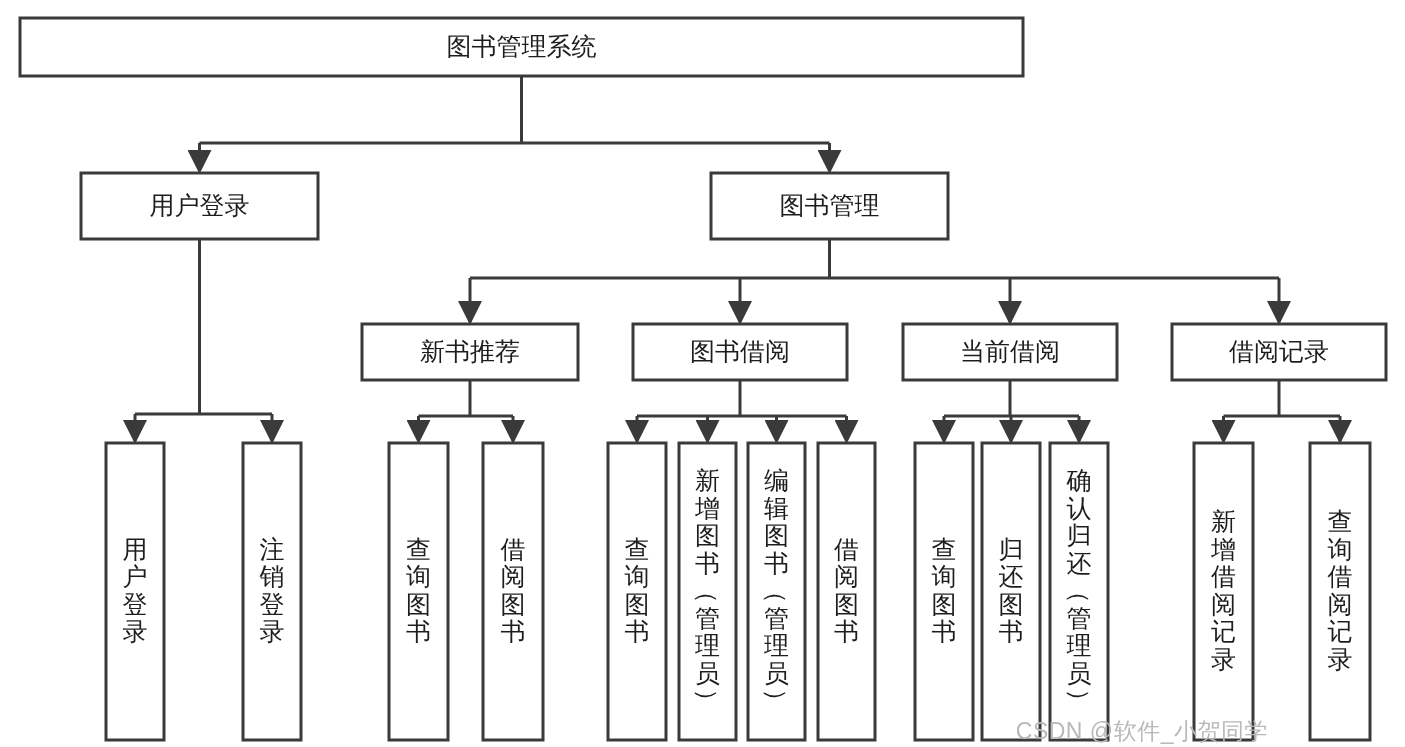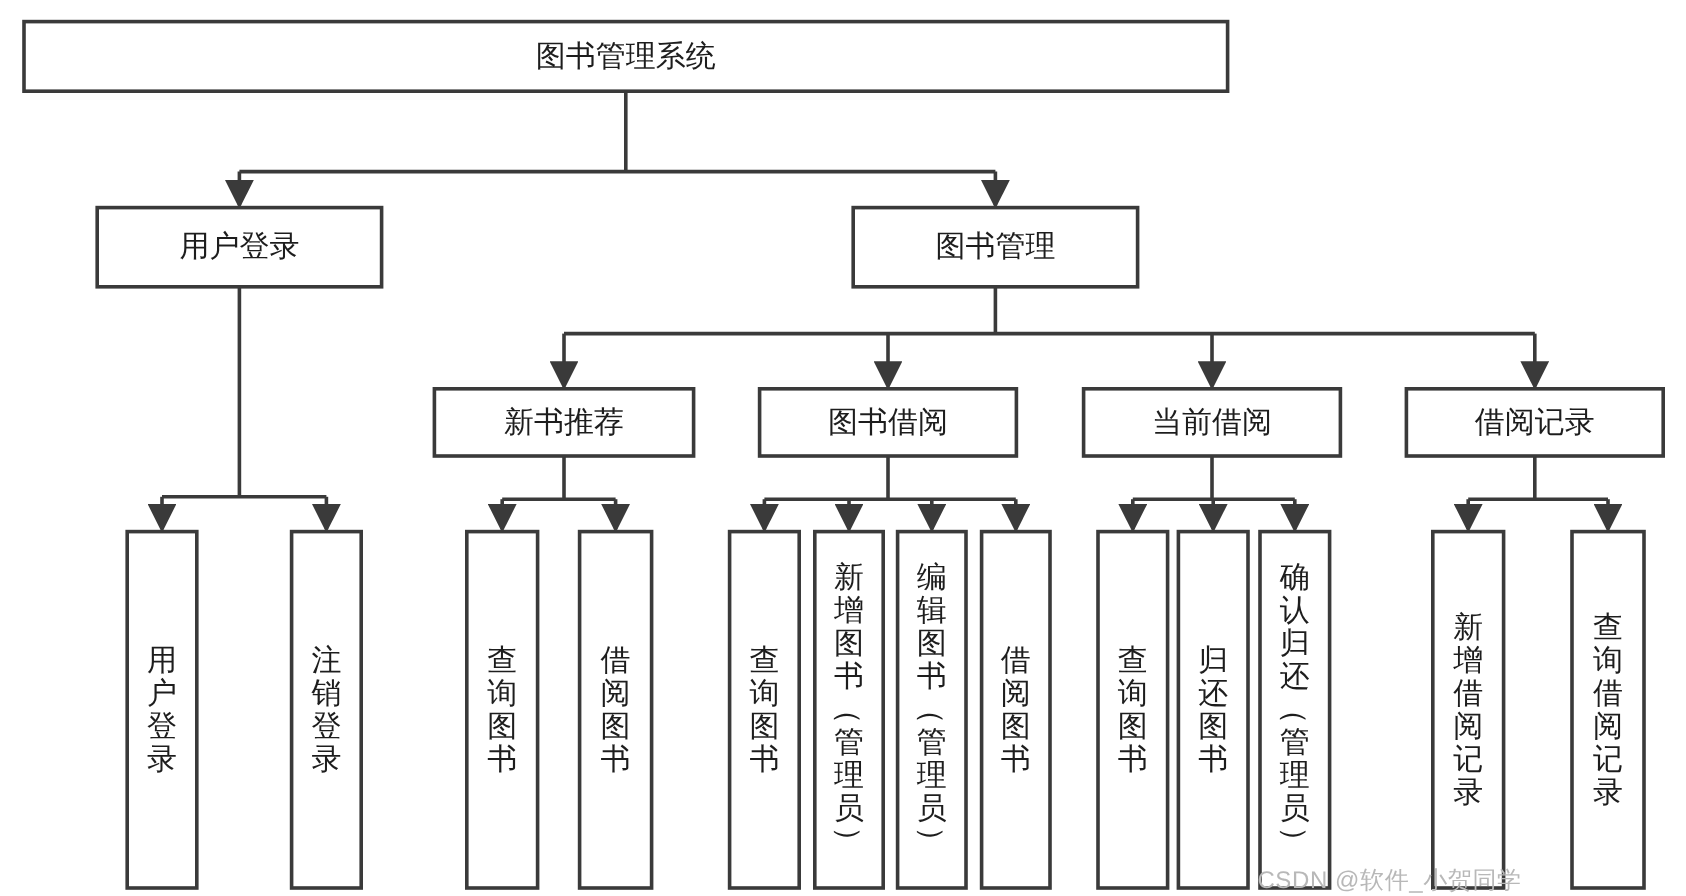--- a/index.html
+++ b/index.html
@@ -55,21 +55,21 @@
     fill: #1d1d1d;
     font-family: "Liberation Sans", "DejaVu Sans", sans-serif;
     font-size: 25px;
     text-anchor: middle;
   }
   .watermark {
     position: absolute;
     right: 12px;
     bottom: 6px;
     font-family: "Liberation Sans", "DejaVu Sans", sans-serif;
-    font-size: 20px;
+    font-size: 23px;
     color: #b8b8b8;
     letter-spacing: 0.5px;
     white-space: nowrap;
     pointer-events: none;
   }
 </style>
 </head>
 <body>
 
 <div id="diagram-root">

